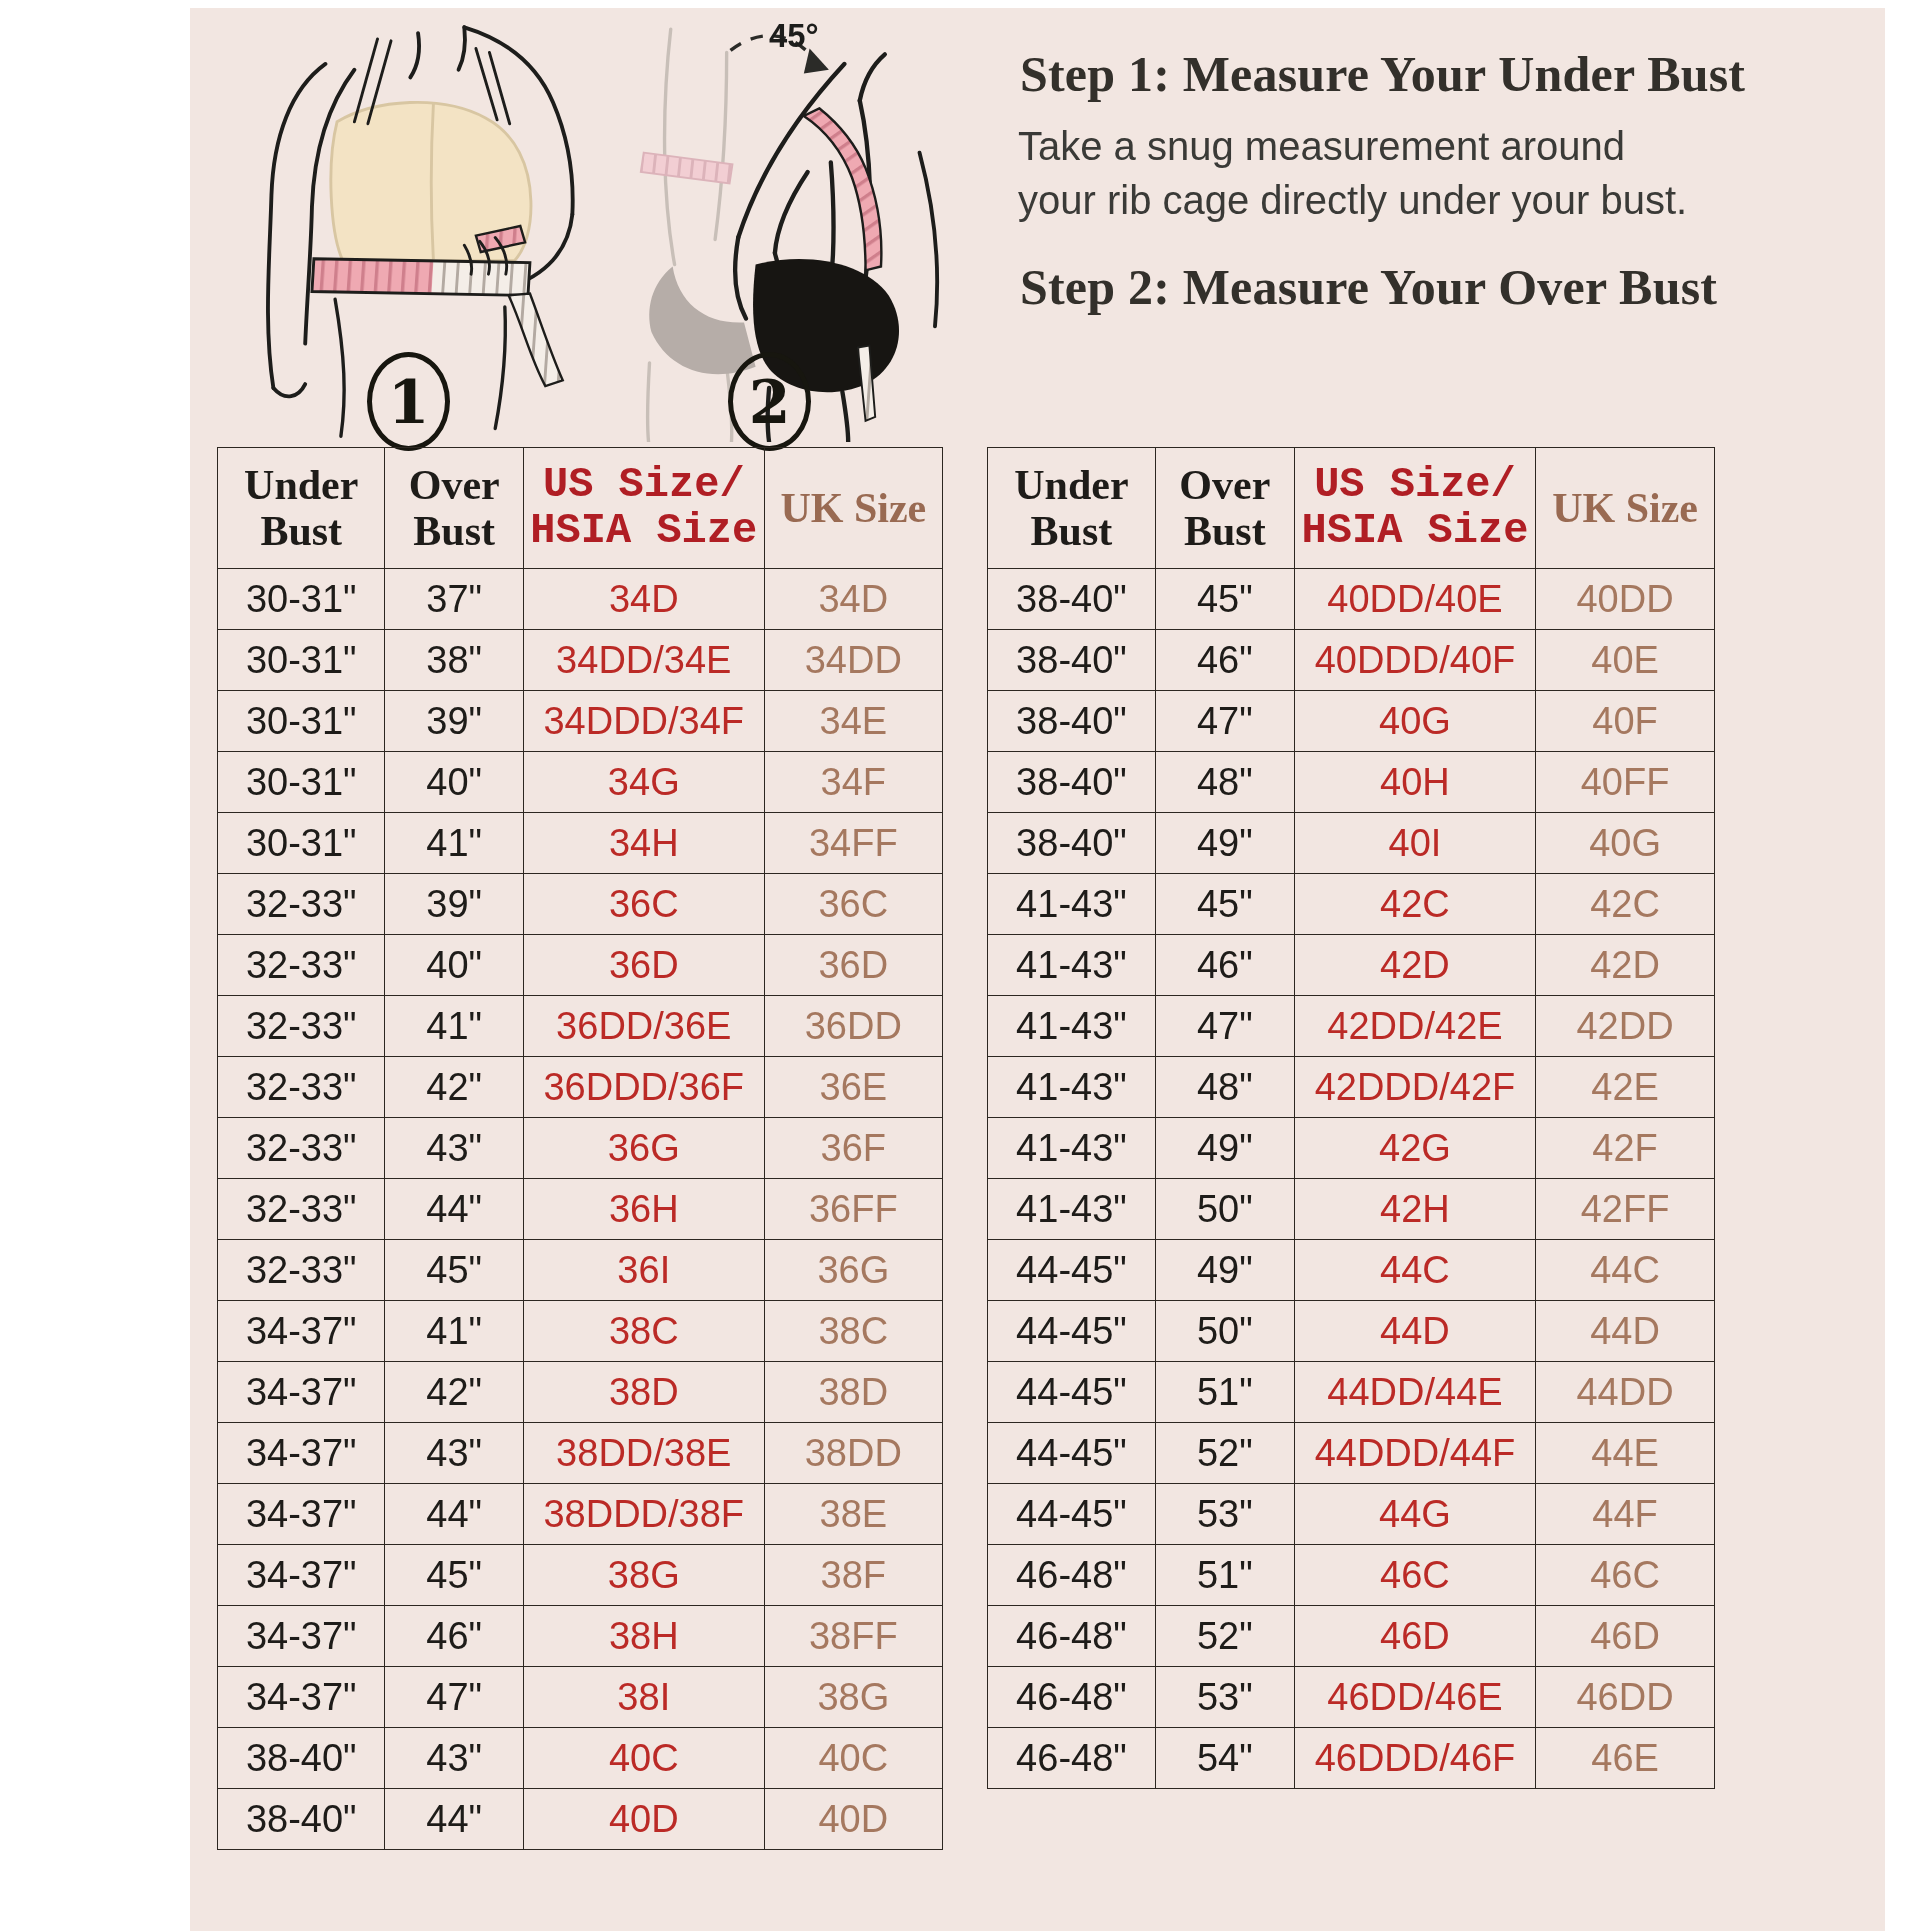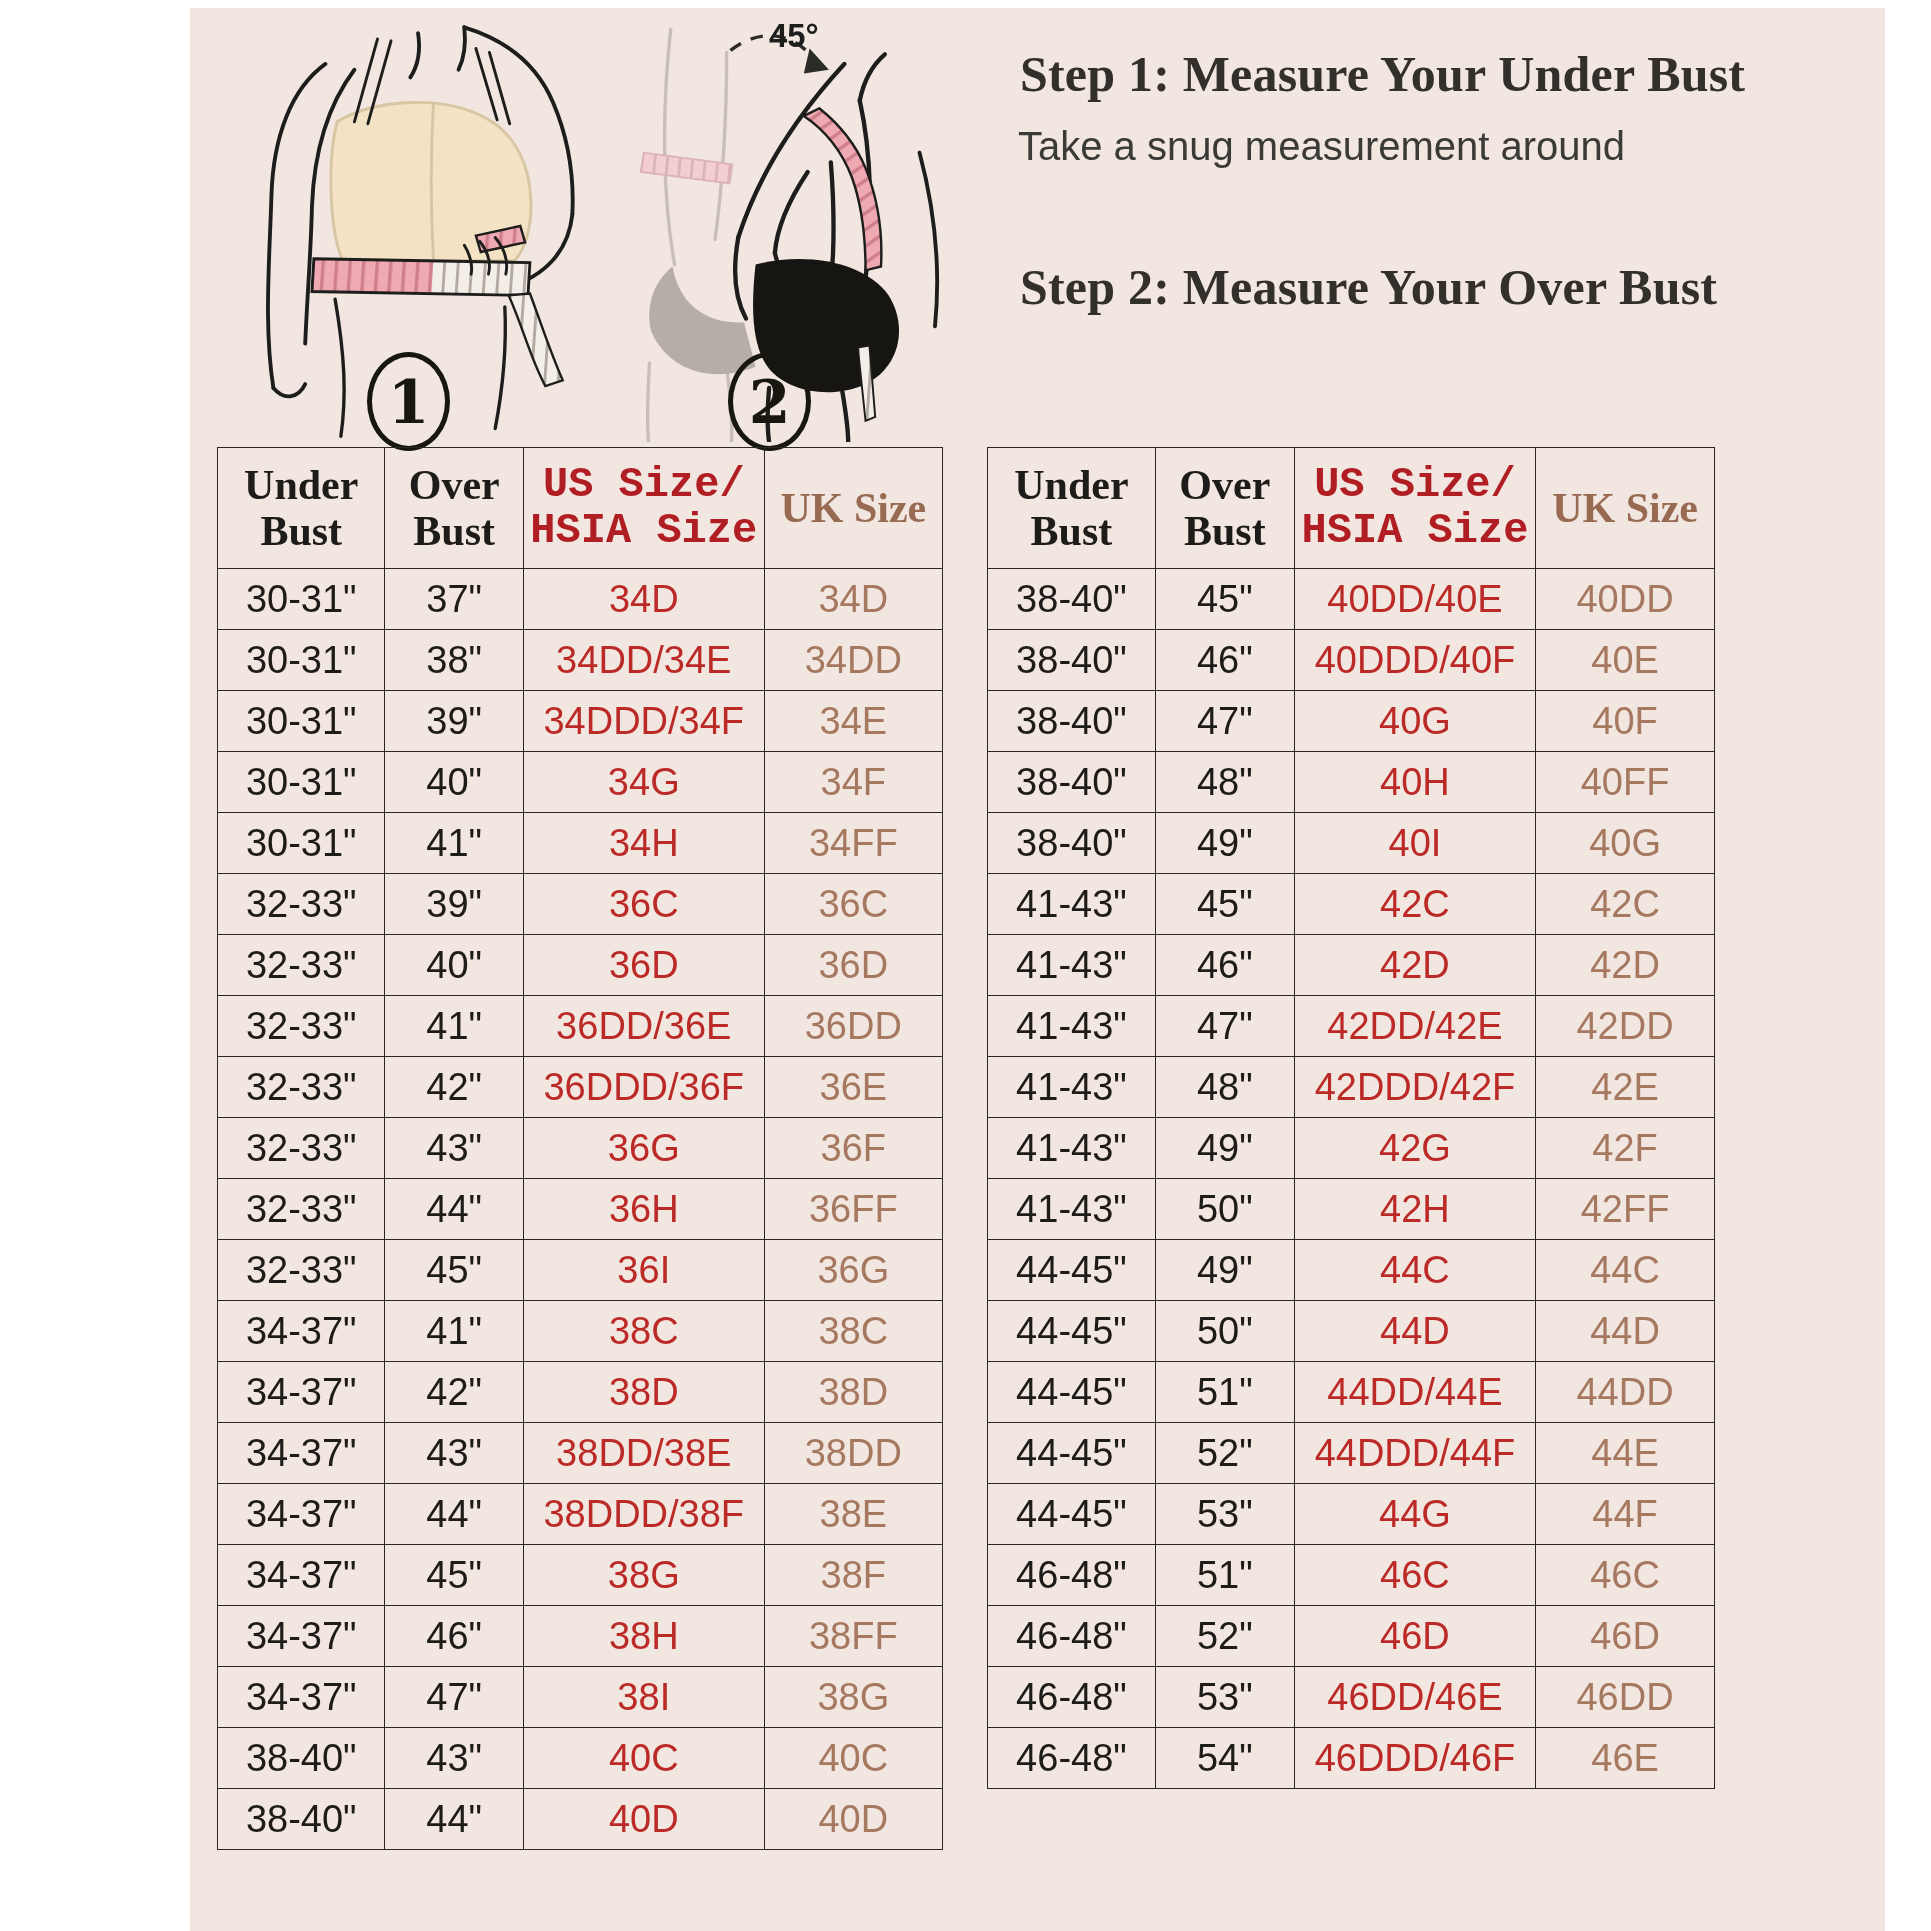--- a/index.html
+++ b/index.html
@@ -168,20 +168,21 @@
   <div class="badge badge1">
     <span>1</span>
   </div>
   <div class="badge badge2">
     <span>2</span>
   </div>
 
   <h2 class="step-title" id="step1-title">Step 1: Measure Your Under Bust</h2>
   <p class="step-body" id="step1-body">
     <span>Take a snug measurement around</span><br>
+    <span>your rib cage directly under your bust.</span>
   </p>
   <h2 class="step-title" id="step2-title">Step 2: Measure Your Over Bust</h2>
 
   <table class="size-table left">
     <colgroup>
       <col style="width:23.1%">
         <col style="width:19.1%">
         <col style="width:33.2%">
         <col style="width:24.6%">
     </colgroup>

